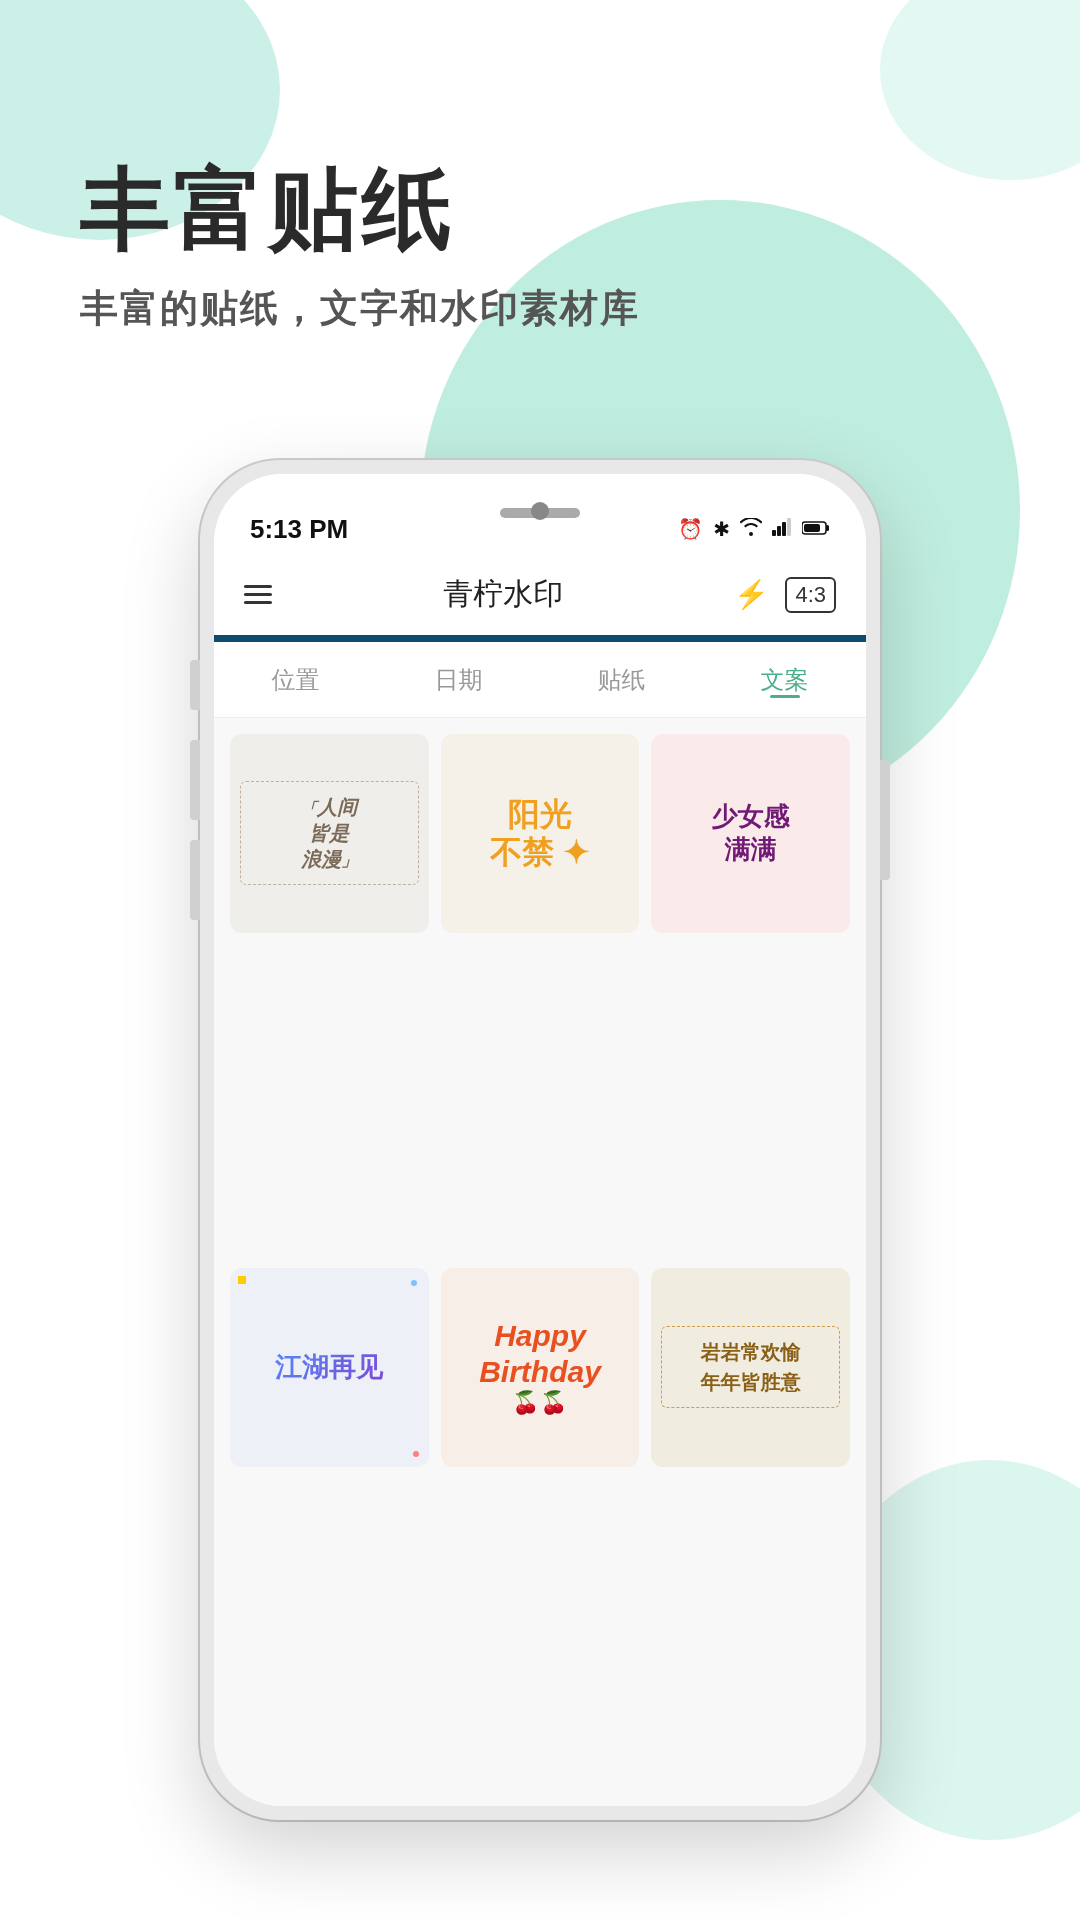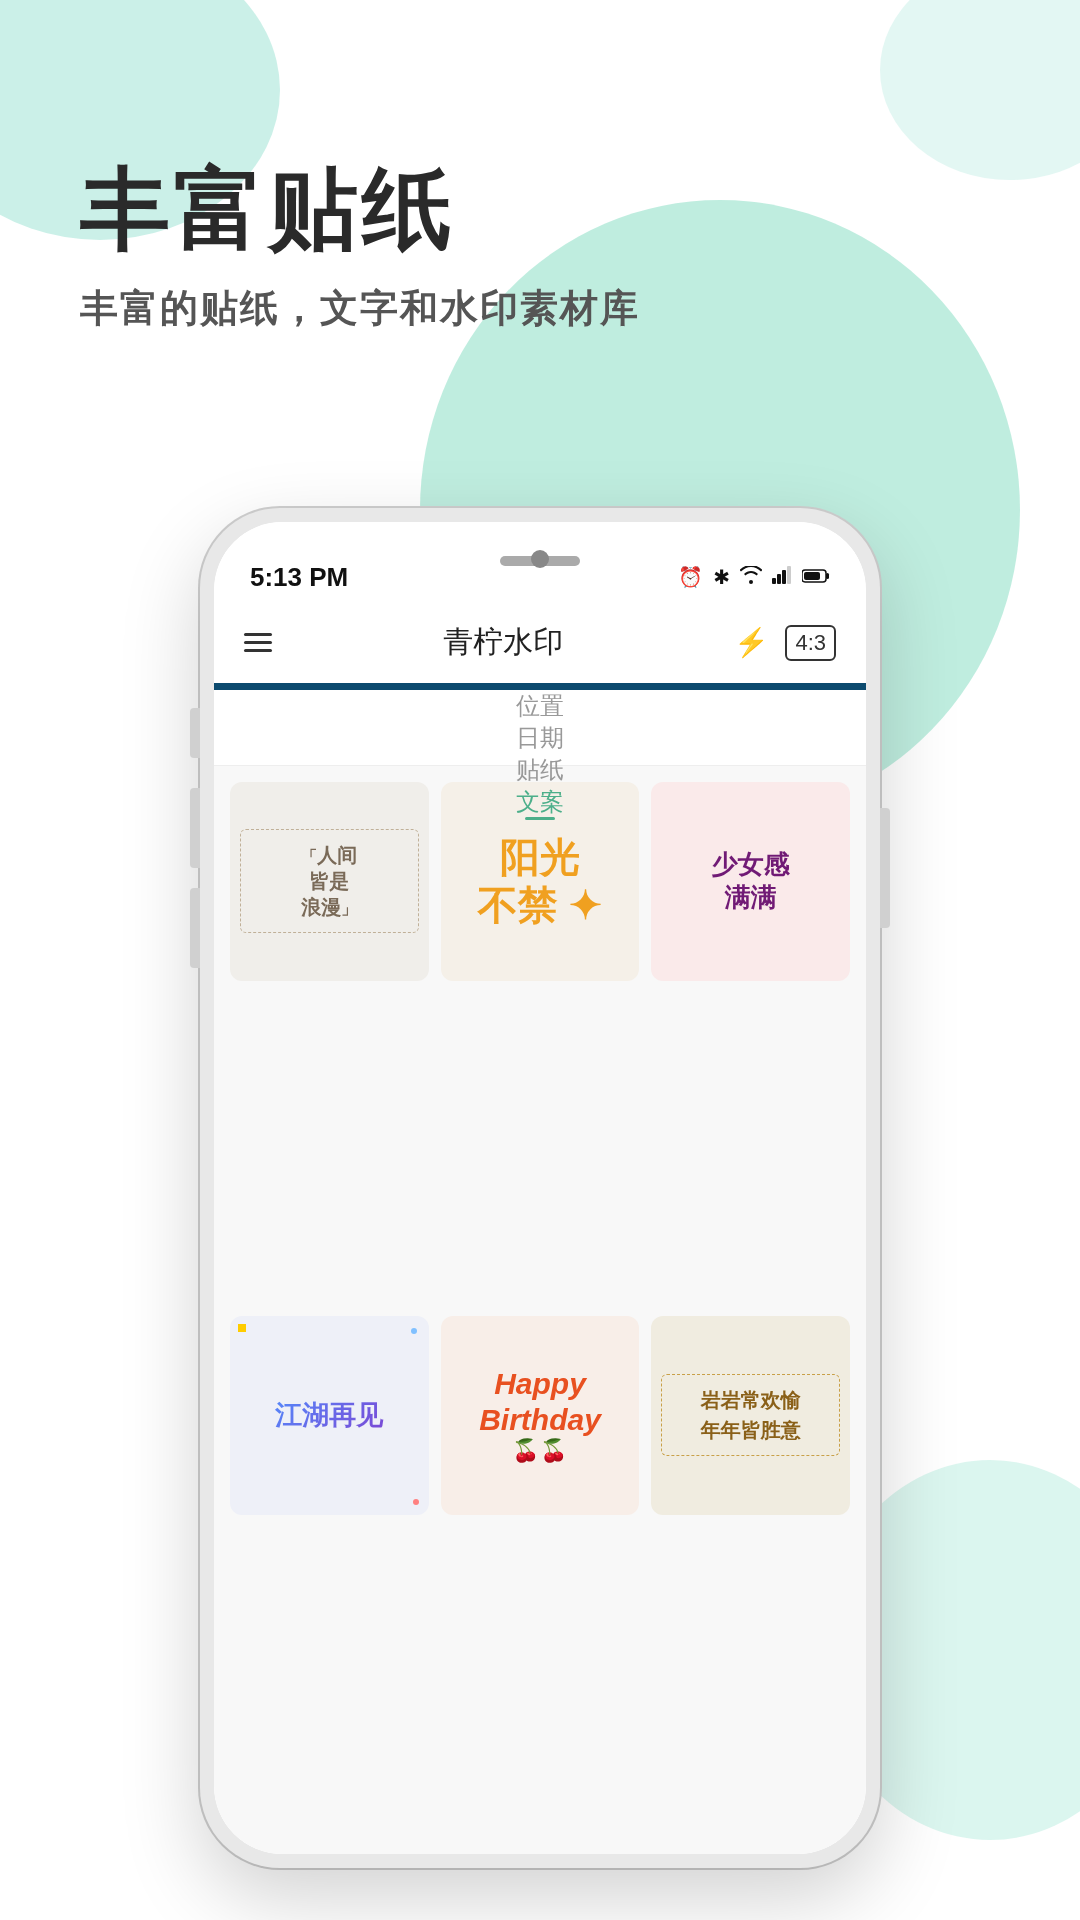--- a/index.html
+++ b/index.html
@@ -96,21 +96,20 @@
     }
 
     .phone-outer {
       width: 100%;
       height: 100%;
       background: #e8e8e8;
       border-radius: 80px;
       padding: 14px;
       box-shadow: 0 30px 80px rgba(0,0,0,0.18), 0 0 0 2px #d0d0d0;
       position: relative;
-      margin-top: 48px;
     }
 
     .phone-inner {
       width: 100%;
       height: 100%;
       background: #f5f5f5;
       border-radius: 68px;
       overflow: hidden;
       position: relative;
     }
@@ -426,21 +425,20 @@
     }
 
     
     .tab-bar {
       height: 76px;
       background: #ffffff;
       display: flex;
       align-items: center;
       border-bottom: 1px solid #eeeeee;
       flex-shrink: 0;
-      flex-direction: column;
     }
 
     .tab-item {
       flex: 1;
       display: flex;
       flex-direction: column;
       align-items: center;
       justify-content: center;
       font-size: 24px;
       color: #999;
@@ -636,27 +634,27 @@
             <span>贴纸</span>
           </div>
           <div class="tab-item active">
             <span>文案</span>
           </div>
         </div>
 
         <div class="sticker-grid">
 
           <div class="sticker-item sticker-1">
-            <div class="sticker-text" style="font-size:20px; color:#7a6a58; font-family: serif; border: 1px dashed #c0b098; padding: 12px; width:90%; text-align:center; border-radius:6px;">
+            <div class="sticker-text" style="font-size:20px; color:#7a6a58; font-family: serif; border: 1px dashed #c0b098; padding: 12px; width:90%; text-align:center; border-radius:6px;font-style:italic;">
               <span style="font-size:16px;">「</span>人间<br>皆是<br>浪漫<span style="font-size:16px;">」</span>
             </div>
           </div>
 
           <div class="sticker-item sticker-2">
-            <div class="sticker-text" style="font-size:40px; font-weight:900; color:#f0a020; text-align:center; line-height:1.2;">
+            <div class="sticker-text" style="font-size:32px; font-weight:900; color:#f0a020; text-align:center; line-height:1.2;">
               阳光<br>不禁 ✦
             </div>
           </div>
 
           <div class="sticker-item sticker-3">
             <div class="sticker-text" style="font-size:26px; font-weight:900; color:#701a75; text-align:center; line-height:1.3;">
               少女感<br>满满
             </div>
           </div>
 

